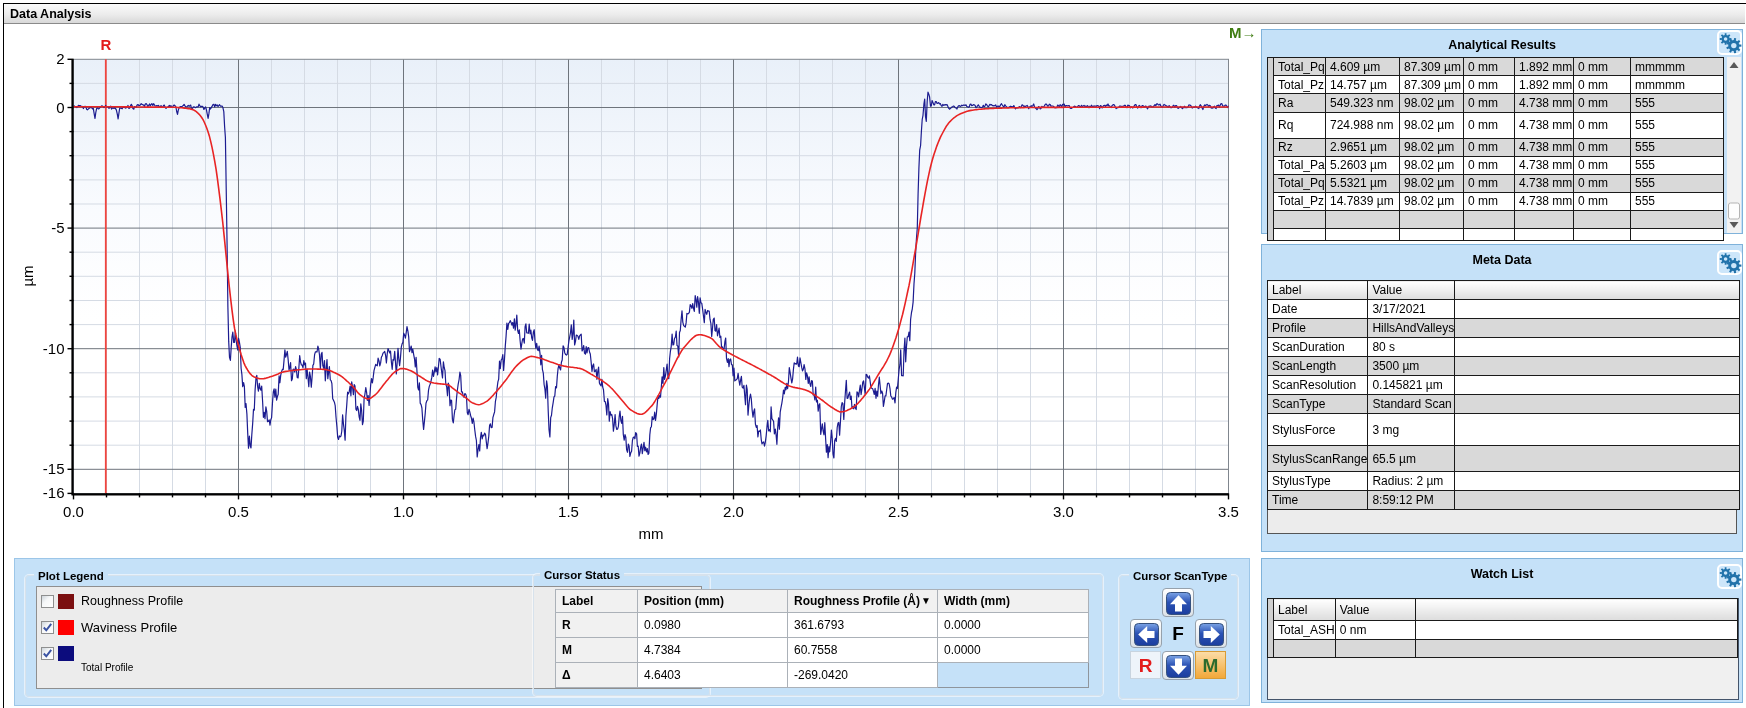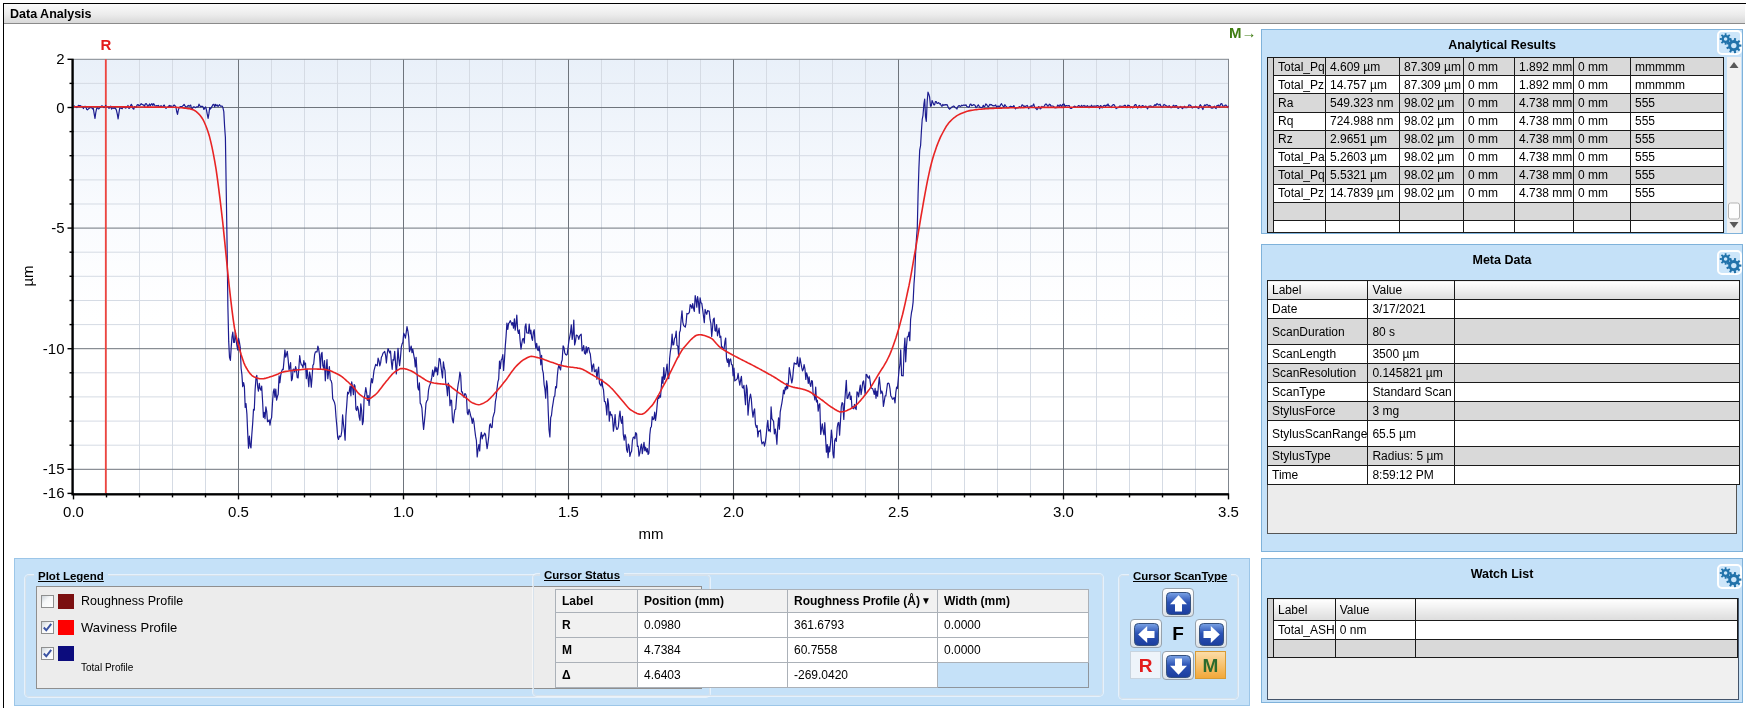--- a/index.html
+++ b/index.html
@@ -8,21 +8,21 @@
 .dtab { position:absolute; border-collapse:collapse; font-size:12px; table-layout:fixed; }
 .dtab td { border:1px solid #1a1a1a; padding:0 0 0 4px; white-space:nowrap; overflow:hidden; background:#fff; }
 .dtab tr:nth-child(odd) td { background:#d9d9d9; }
 .dtab tr.hdr td { background:linear-gradient(#ffffff,#dcdcdc); }
 .dtab td.rh { background:#d0d0d0 !important; padding:0; }
 .ctab { position:absolute; border-collapse:collapse; font-size:12px; table-layout:fixed; border:1px solid #8f959c; }
 .ctab td { border:1px solid #abb1b8; background:#fff; padding:0 0 0 6px; white-space:nowrap; }
 .ctab td.h { background:#f1f1f1; font-weight:bold; }
 .ctab td.nob { background:transparent; border-right:none; border-bottom:none; }
 .gbox { position:absolute; border:1px solid #d7e2ec; border-radius:4px; box-shadow:0 0 0 1px rgba(255,255,255,0.55); }
-.glab { position:absolute; top:-7px; background:#c5e1f8; padding:0 4px; font-weight:bold; font-size:11.5px; line-height:15px; white-space:nowrap;text-decoration:underline; }
+.glab { position:absolute; top:-7px; background:#c5e1f8; padding:0 4px; font-weight:bold; font-size:11.5px; line-height:15px; white-space:nowrap; }
 .cb { position:absolute; left:0; top:1px; width:13px; height:13px; background:linear-gradient(135deg,#cdd4da,#f5f7f8 40%,#fff); border:1px solid #8e8f8f; }
 .cb svg { position:absolute; left:-1px; top:-1px; }
 .abtn { position:absolute; width:32px; height:29px; background:linear-gradient(#ffffff,#dce2e8); border:1px solid #96a1ac; border-radius:4px; padding:2.5px 3px; }
 .sw { position:absolute; left:17px; top:0px; width:16px; height:15px; }
 </style></head>
 <body>
 <div style="position:absolute;left:3px;top:3px;width:1743px;height:705px;border:none;border-left:1.5px solid #000;border-top:1.5px solid #000"></div>
 <div style="position:absolute;left:4px;top:4px;width:1741px;height:19.5px;background:linear-gradient(#fafafa,#ececec 55%,#d8d8d8);border-bottom:1px solid #8a8a8a"></div>
 <div style="position:absolute;left:10px;top:7px;font-weight:bold;font-size:12.5px">Data Analysis</div>
 <svg width="1258" height="558" viewBox="0 0 1258 558" style="position:absolute;left:0;top:0">
@@ -191,21 +191,21 @@
       </tr>
       <tr style="height:18.2px">
         <td>Ra</td>
         <td>549.323 nm</td>
         <td>98.02 µm</td>
         <td>0 mm</td>
         <td>4.738 mm</td>
         <td>0 mm</td>
         <td>555</td>
       </tr>
-      <tr style="height:18px">
+      <tr style="height:26px">
         <td>Rq</td>
         <td>724.988 nm</td>
         <td>98.02 µm</td>
         <td>0 mm</td>
         <td>4.738 mm</td>
         <td>0 mm</td>
         <td>555</td>
       </tr>
       <tr style="height:18px">
         <td>Rz</td>
@@ -303,53 +303,58 @@
       <tr class="hdr" style="height:19px">
         <td style="width:94px">Label</td>
         <td style="width:87px">Value</td>
         <td style="width:285px"></td>
       </tr>
       <tr style="height:19px">
         <td>Date</td>
         <td>3/17/2021</td>
         <td></td>
       </tr>
-      <tr style="height:26px">
+      <tr style="height:19px">
+        <td>Profile</td>
+        <td>HillsAndValleys</td>
+        <td></td>
+      </tr>
+      <tr style="height:19px">
         <td>ScanDuration</td>
         <td>80 s</td>
         <td></td>
       </tr>
       <tr style="height:19px">
         <td>ScanLength</td>
         <td>3500 µm</td>
         <td></td>
       </tr>
       <tr style="height:19px">
         <td>ScanResolution</td>
         <td>0.145821 µm</td>
         <td></td>
       </tr>
       <tr style="height:19px">
         <td>ScanType</td>
         <td>Standard Scan</td>
         <td></td>
       </tr>
-      <tr style="height:19px">
+      <tr style="height:32px">
         <td>StylusForce</td>
         <td>3 mg</td>
         <td></td>
       </tr>
       <tr style="height:26px">
         <td>StylusScanRange</td>
         <td>65.5 µm</td>
         <td></td>
       </tr>
       <tr style="height:19px">
         <td>StylusType</td>
-        <td>Radius: 5 µm</td>
+        <td>Radius: 2 µm</td>
         <td></td>
       </tr>
       <tr style="height:19px">
         <td>Time</td>
         <td>8:59:12 PM</td>
         <td></td>
       </tr>
     </tbody>
   </table>
 <div style="position:absolute;left:1717px;top:250px;width:25px;height:25px;border:2px solid #fff;border-radius:5px;background:#cde6fa">

